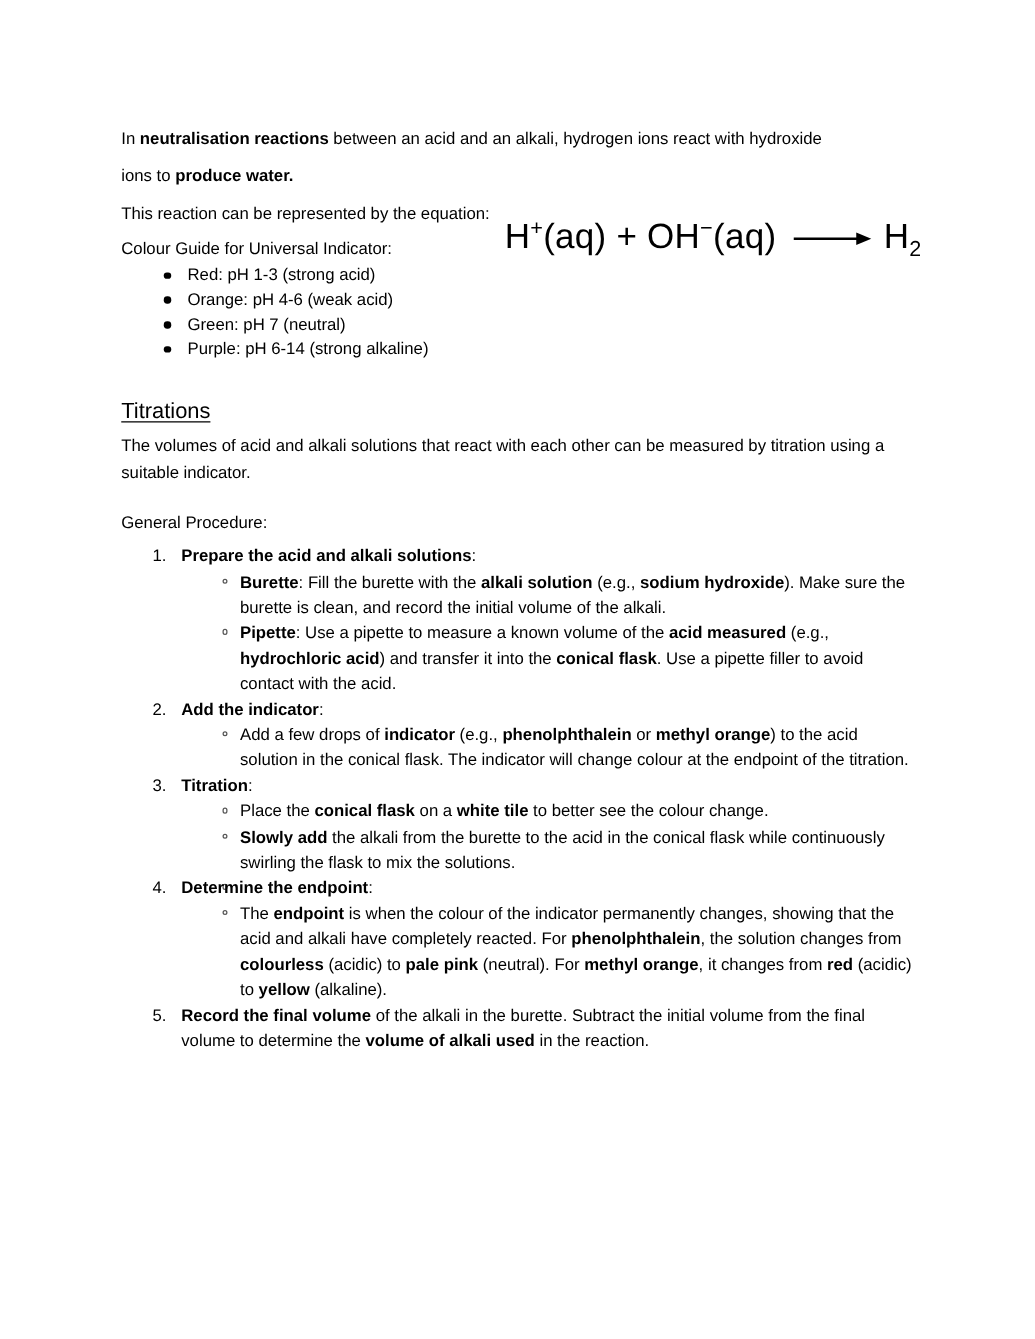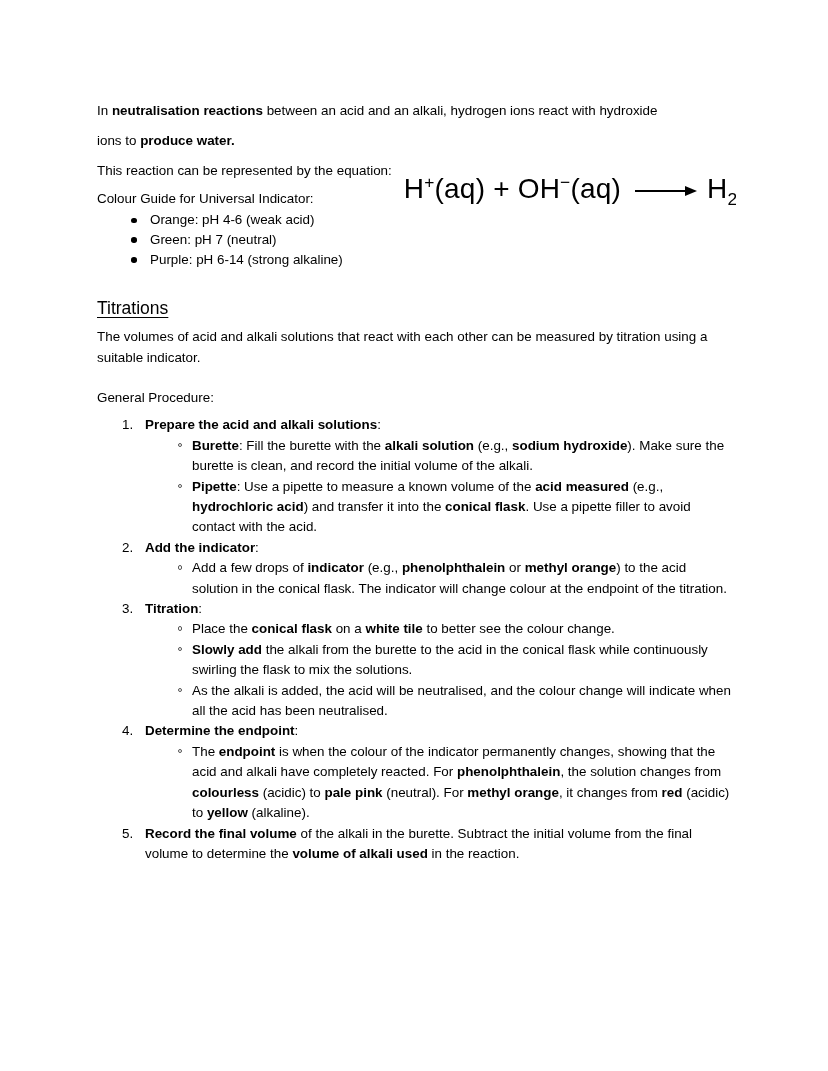--- a/index.html
+++ b/index.html
@@ -204,20 +204,21 @@
       <span>ions to </span><b>produce water.</b>
     </div>
 
     <div class="equation-row">
       <span class="lead">This reaction can be represented by the equation:</span>
       <span class="equation"><span>H</span><sup>+</sup><span>(aq)</span>&nbsp;<span>+</span>&nbsp;<span>OH</span><sup>−</sup><span>(aq)</span><span class="arrow"><span class="shaft"></span><span class="head"></span></span><span>H</span><sub>2</sub><span>O</span><span>(l)</span></span>
     </div>
 
     <div class="body-line" style="margin-top:3px;">Colour Guide for Universal Indicator:</div>
     <ul class="colour-list" id="colour-list">
+        <li><span class="dot"></span><span>Red: pH 1-3 (strong acid)</span></li>
         <li><span class="dot"></span><span>Orange: pH 4-6 (weak acid)</span></li>
         <li><span class="dot"></span><span>Green: pH 7 (neutral)</span></li>
         <li><span class="dot"></span><span>Purple: pH 6-14 (strong alkaline)</span></li>
       </ul>
 
     <div class="spacer-lg"></div>
 
     <h2 class="section-heading">Titrations</h2>
     <div class="spacer-sm"></div>
     <p class="para">The volumes of acid and alkali solutions that react with each other can be measured by titration using a suitable indicator.</p>
@@ -243,21 +244,21 @@
           <ul class="sub-list">
             <li><span class="circ"></span><span>Add a few drops of </span><b>indicator</b><span> (e.g., </span><b>phenolphthalein</b><span> or </span><b>methyl orange</b><span>) to the acid solution in the conical flask. The indicator will change colour at the endpoint of the titration.</span></li>
           </ul>
         </li>
         <li>
           <span class="num">3.</span>
           <div><b>Titration</b><span>:</span></div>
           <ul class="sub-list">
             <li><span class="circ"></span><span>Place the </span><b>conical flask</b><span> on a </span><b>white tile</b><span> to better see the colour change.</span></li>
             <li><span class="circ"></span><b>Slowly add</b><span> the alkali from the burette to the acid in the conical flask while continuously swirling the flask to mix the solutions.</span></li>
-            <li><span class="circ"></span><span>As the alkali is added, the acid will be neutralised, and the colour change will indicate when all the acid has been neutralised.</span></li>
+            <li><span class="circ"></span></li>
           </ul>
         </li>
         <li>
           <span class="num">4.</span>
           <div><b>Determine the endpoint</b><span>:</span></div>
           <ul class="sub-list">
             <li><span class="circ"></span><span>The </span><b>endpoint</b><span> is when the colour of the indicator permanently changes, showing that the acid and alkali have completely reacted. For </span><b>phenolphthalein</b><span>, the solution changes from </span><b>colourless</b><span> (acidic) to </span><b>pale pink</b><span> (neutral). For </span><b>methyl orange</b><span>, it changes from </span><b>red</b><span> (acidic) to </span><b>yellow</b><span> (alkaline).</span></li>
           </ul>
         </li>
         <li>

